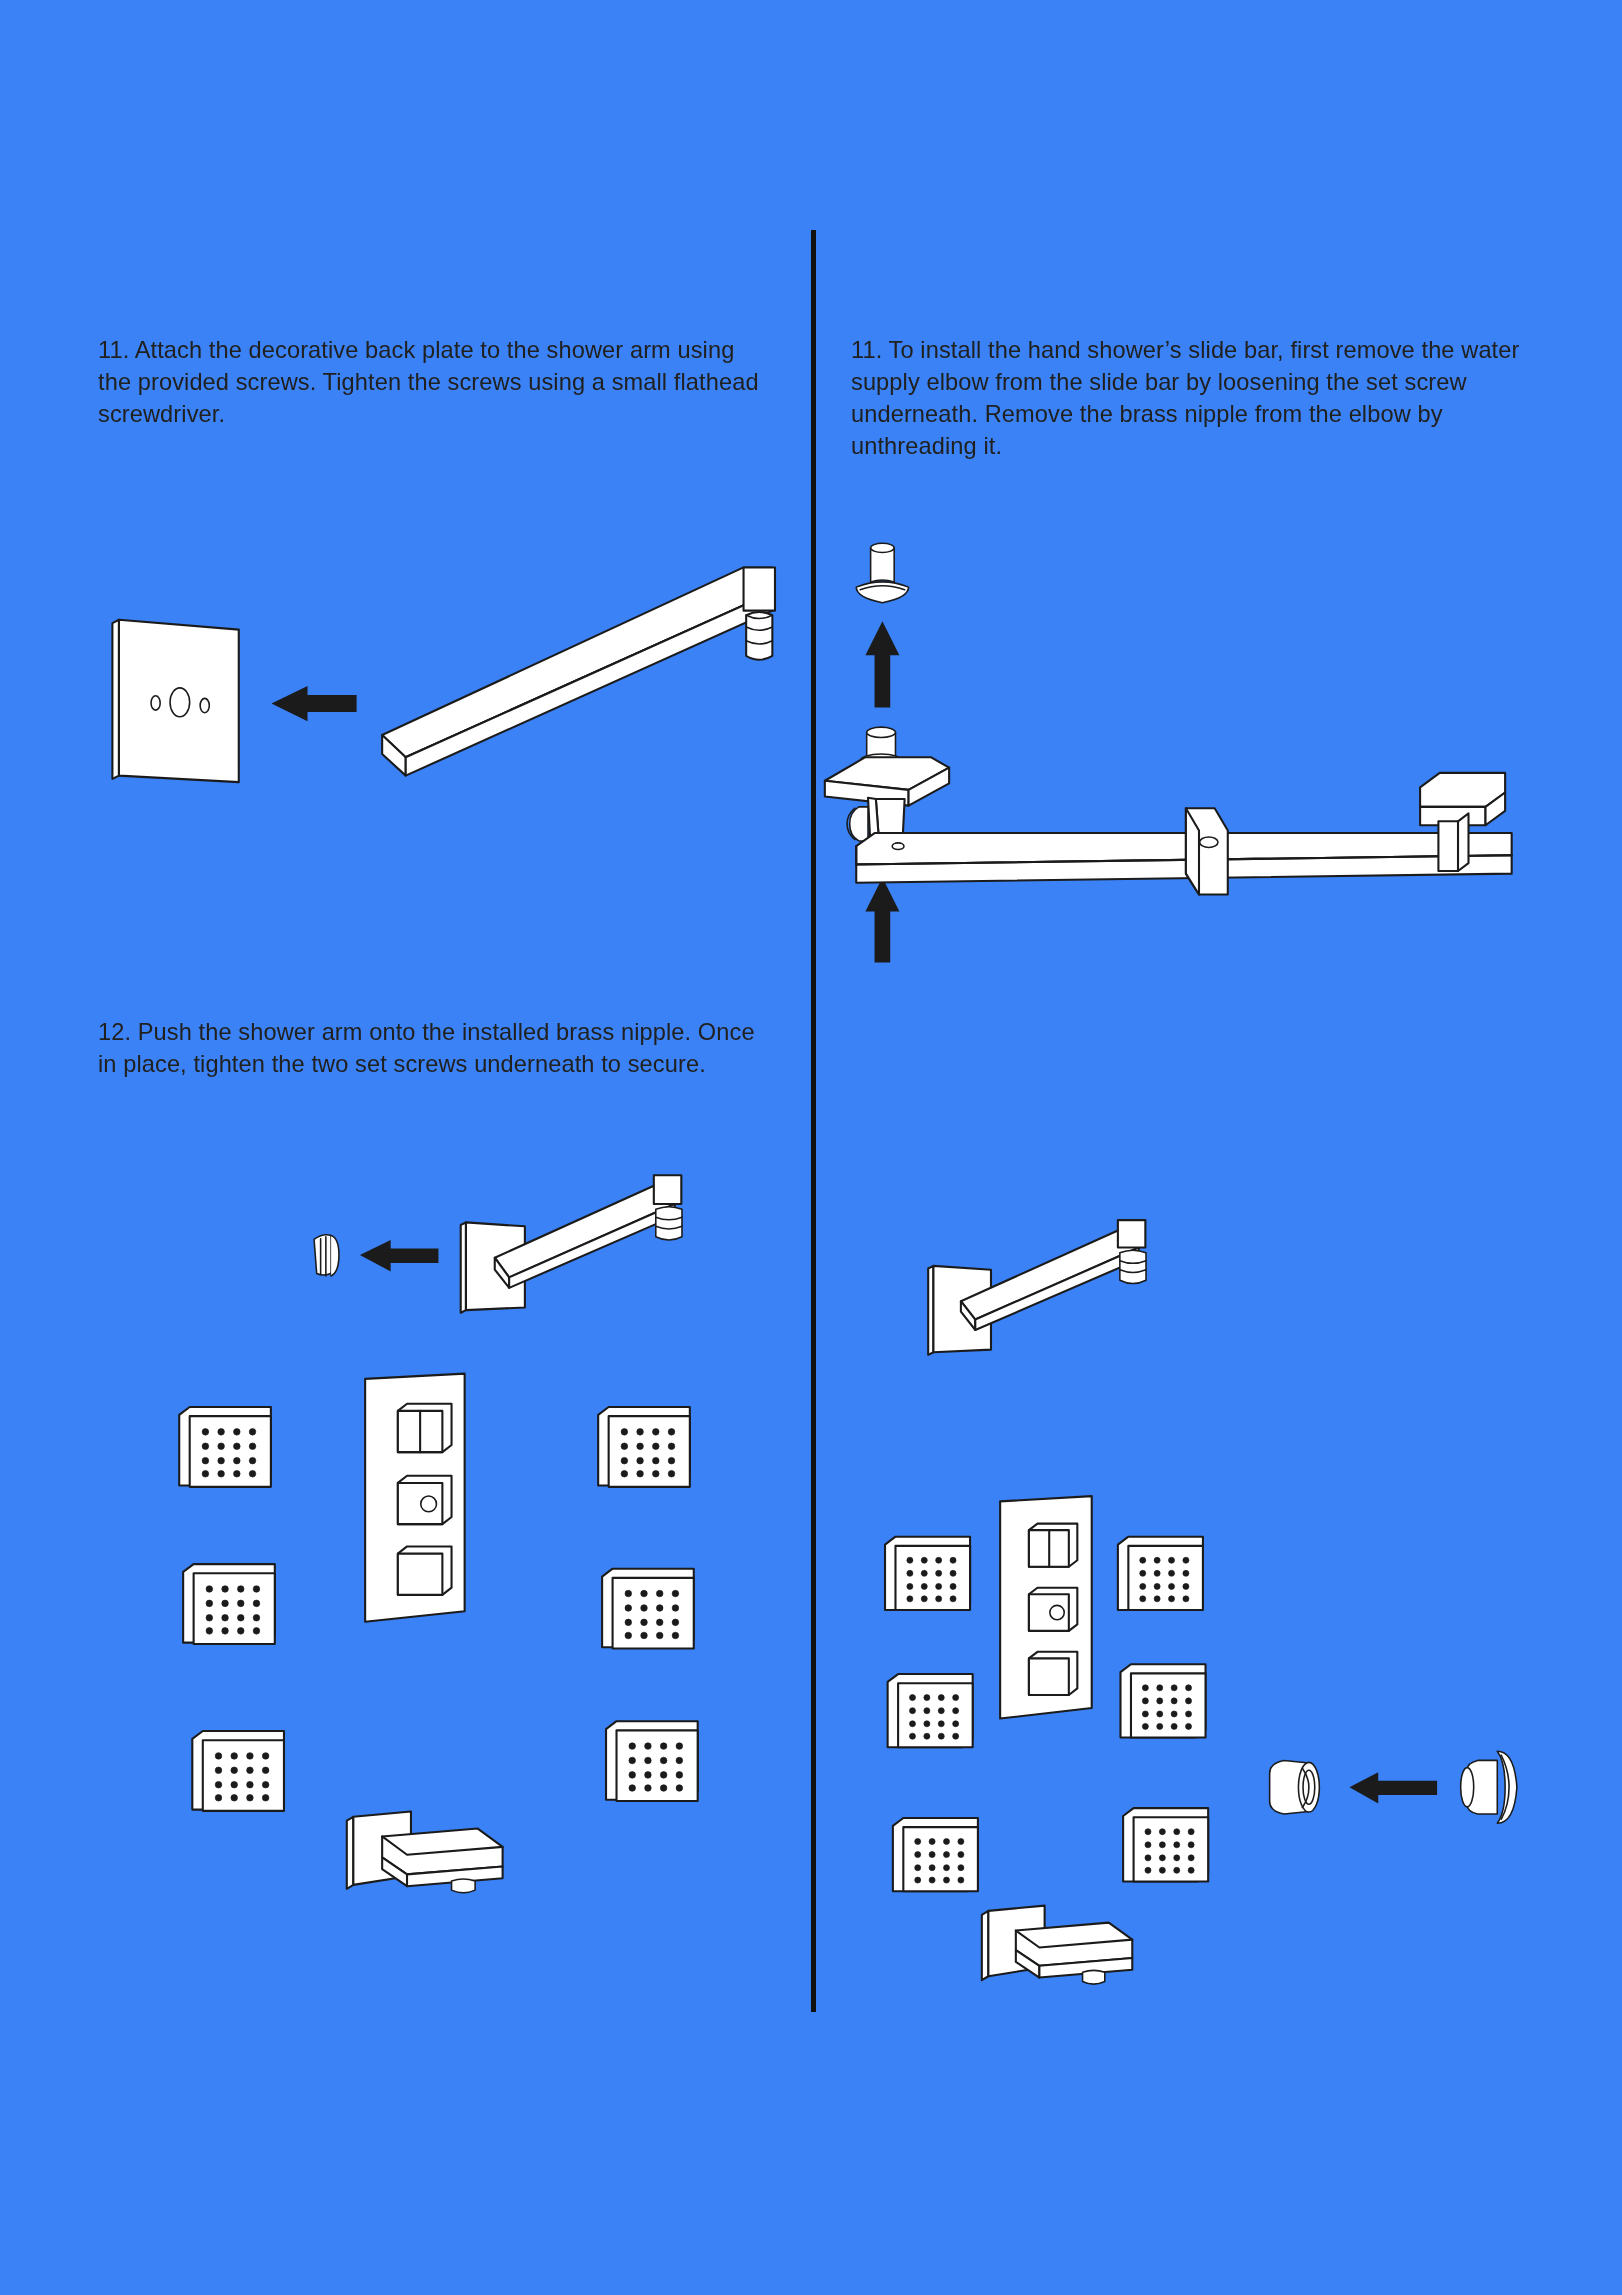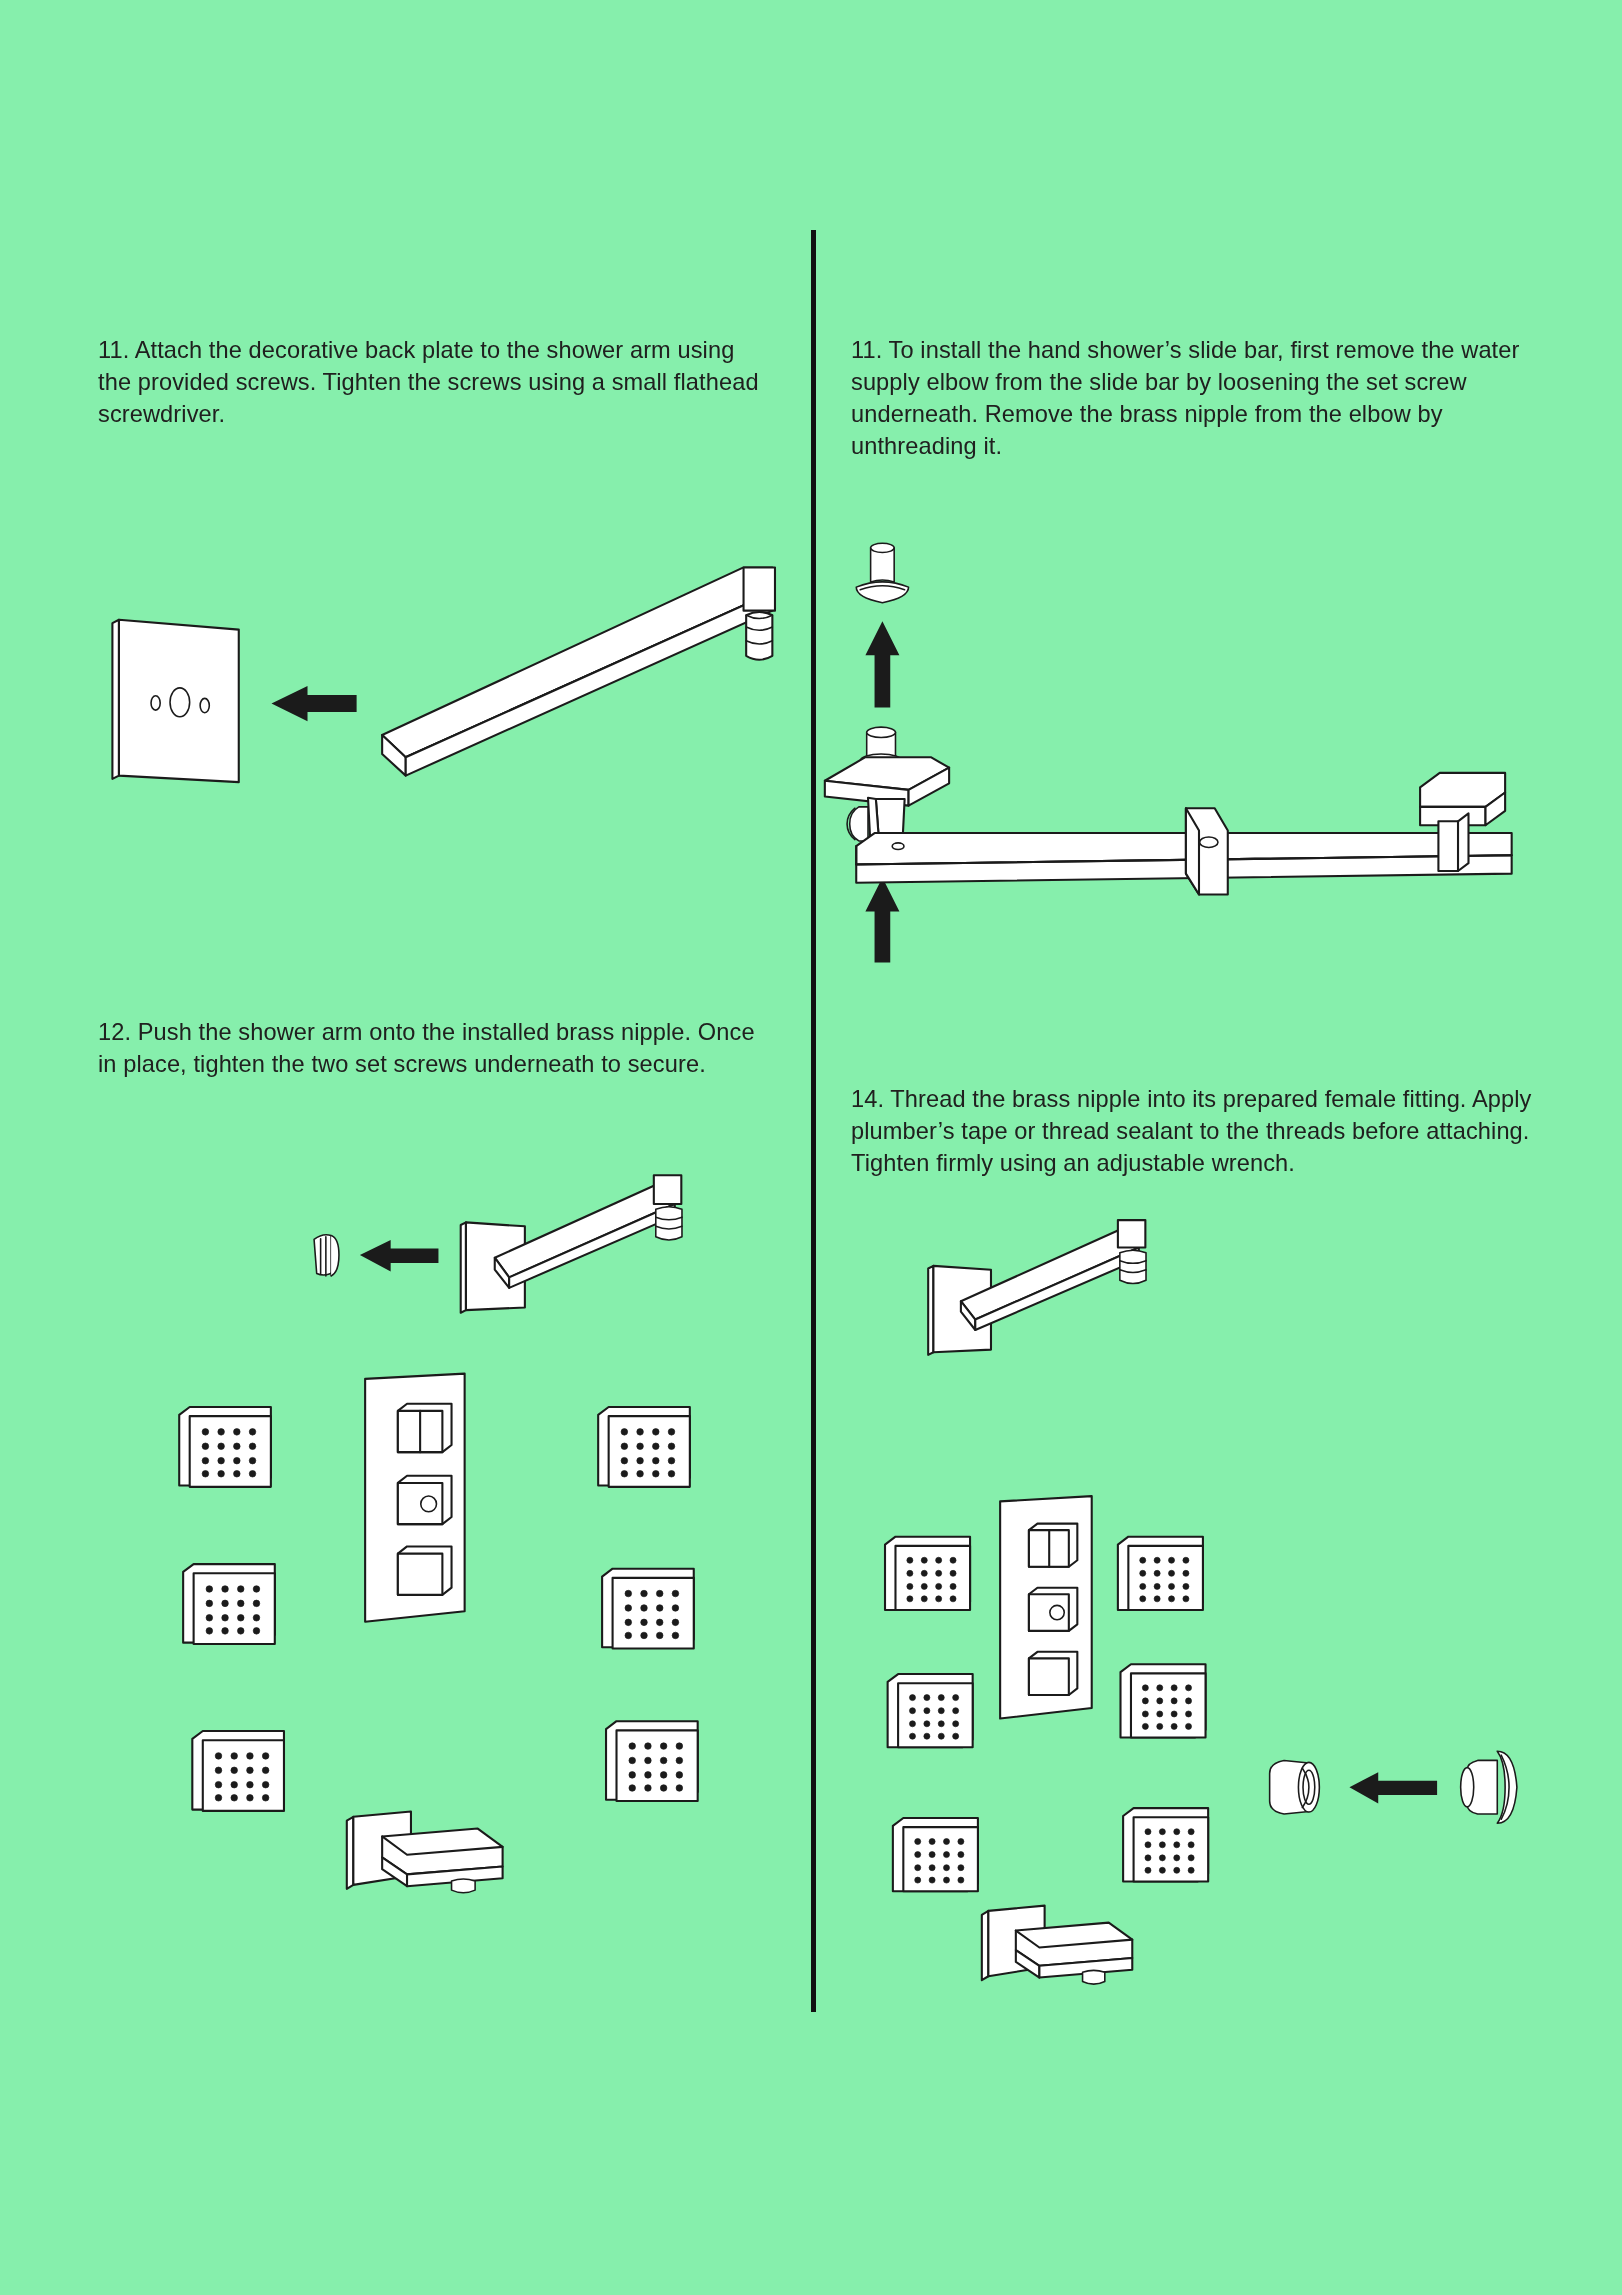--- a/index.html
+++ b/index.html
@@ -11,21 +11,21 @@
     width: 1623px;
     height: 2295px;
     position: relative;
     font-family: "Liberation Sans", sans-serif;
     color: #1a1a1a;
     overflow: hidden;
   }
   .page {
     position: absolute;
     inset: 0;
-    background: #86efac;
+    background: #3b82f6;
   }
   
   .divider {
     position: absolute;
     left: 811px;
     top: 230px;
     width: 4.6px;
     height: 1782px;
     background: #111111;
   }
@@ -357,21 +357,20 @@
           <path class="fillw" d="M870 432 L970 432 L970 460 L870 460 Z"></path>
           <path class="fillw" d="M970 432 L1000 410 L1000 438 L970 460 Z"></path>
           <path class="fillw" d="M898 454 L928 454 L928 530 L898 530 Z"></path>
           <path class="fillw" d="M928 454 L944 442 L944 518 L928 530 Z"></path>
         </g>
       </svg>
     </div>
   </div>
 
   <div class="panel" id="panel-14">
-    <p class="step-text">14. Thread the brass nipple into its prepared female fitting. Apply plumber’s tape or thread sealant to the threads before attaching. Tighten firmly using an adjustable wrench.</p>
 
     <div class="figure" style="top:141px;">
       <svg width="713" height="785" viewBox="0 0 1090 1200">
 
         <g>
           <path class="fillw" d="M118 68 L126 64 L126 196 L118 200 Z"></path>
           <path class="fillw" d="M126 64 L214 70 L214 192 L126 196 Z"></path>
           <path class="fillw" d="M168 118 L408 10 L440 10 L440 36 L190 146 Z"></path>
           <path class="fillw" d="M168 118 L190 146 L190 162 L168 134 Z"></path>
           <path class="fillw" d="M190 162 L440 54 L440 36 L190 146 Z"></path>

